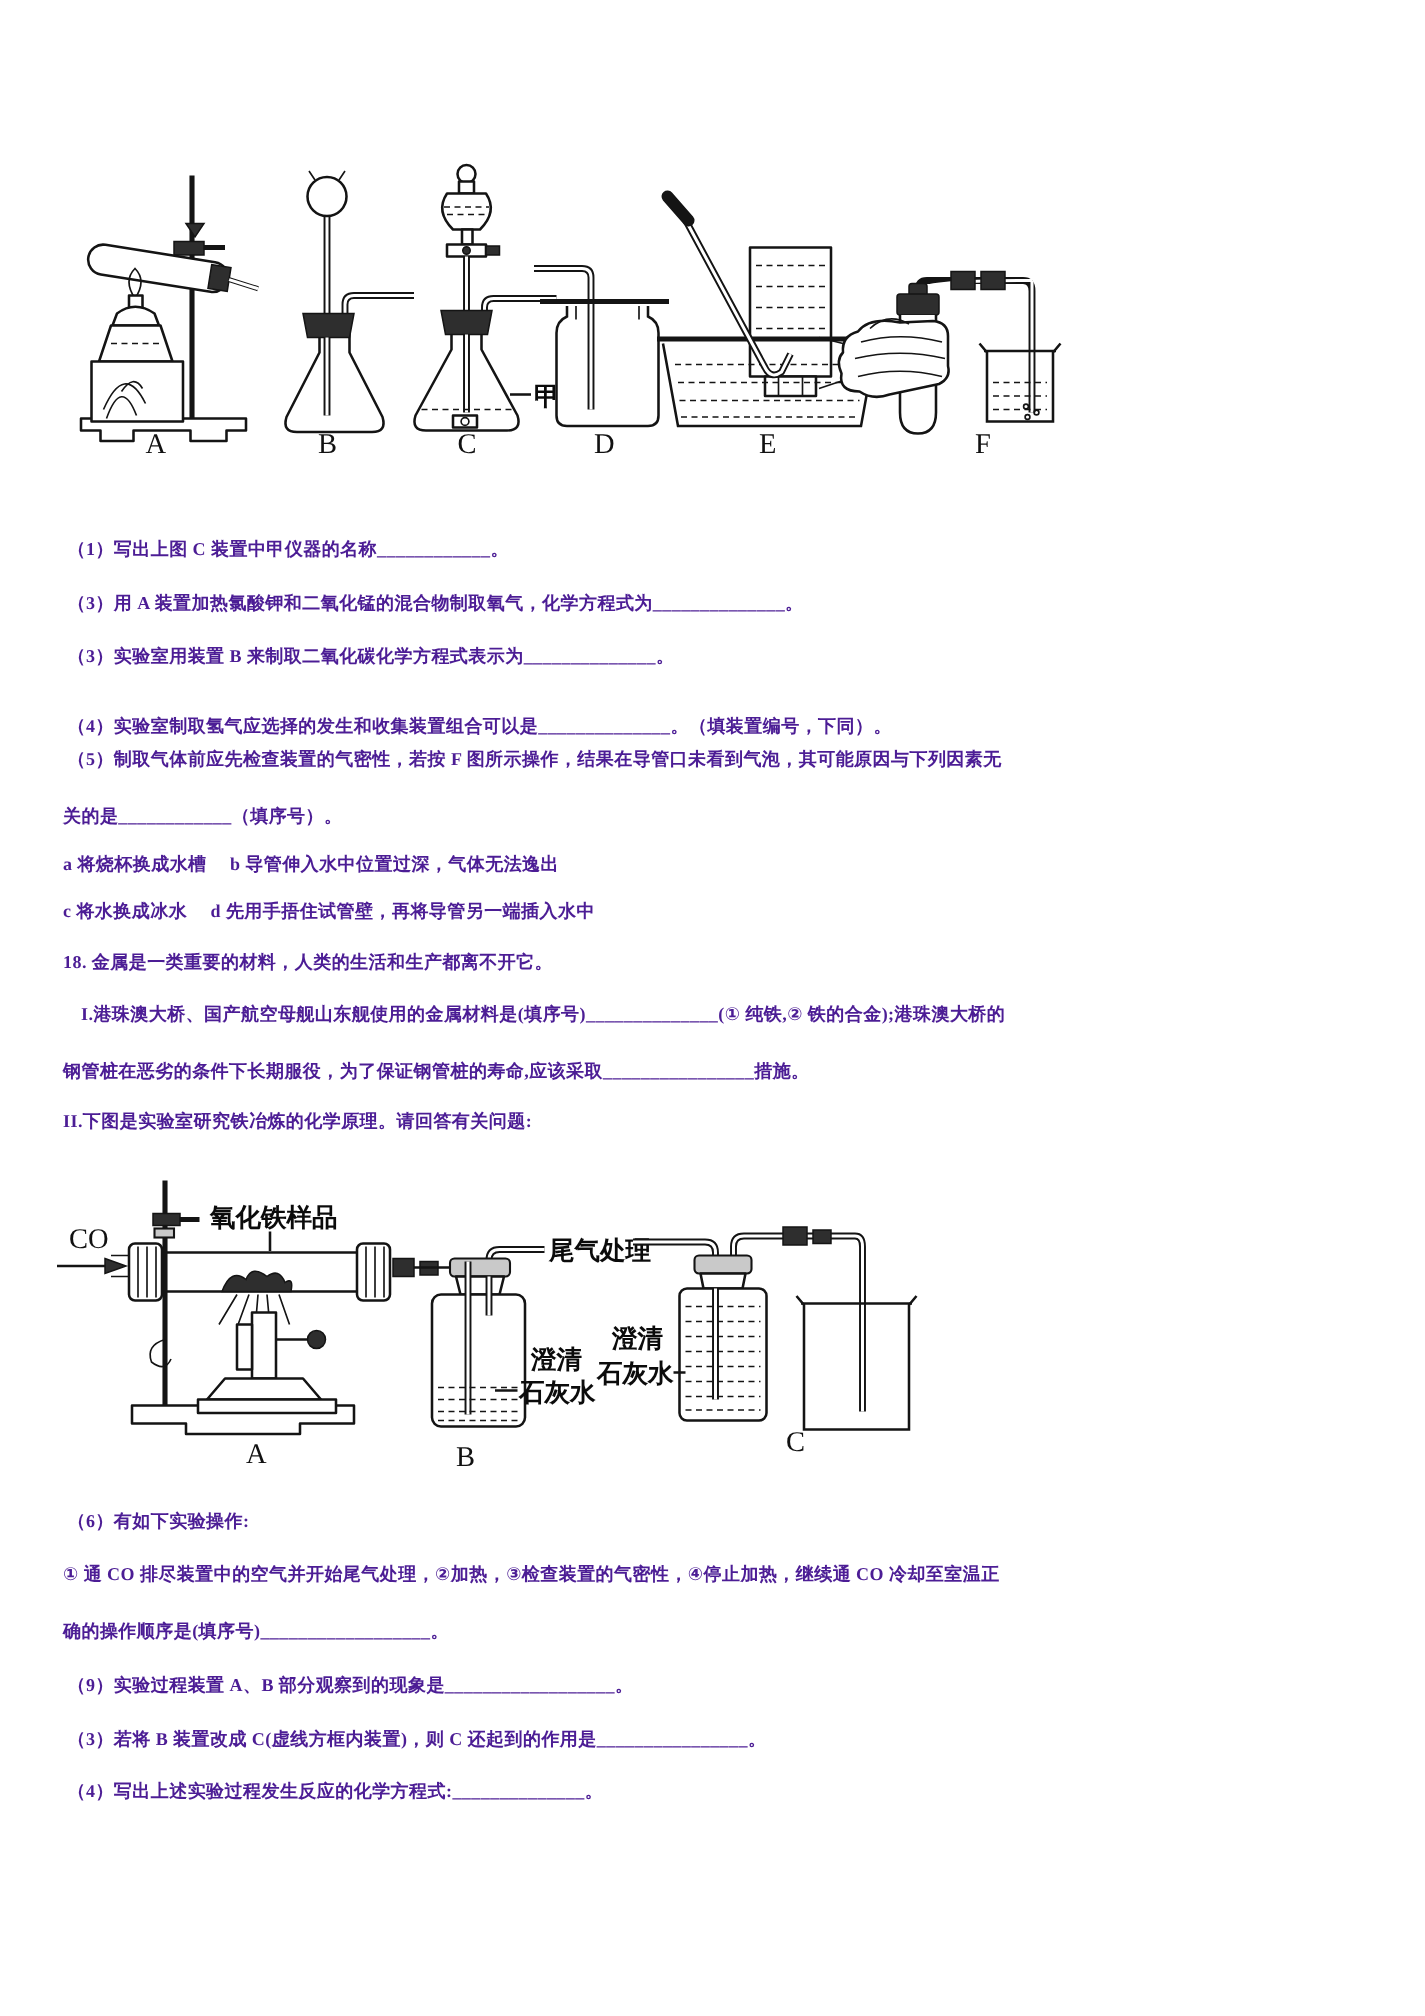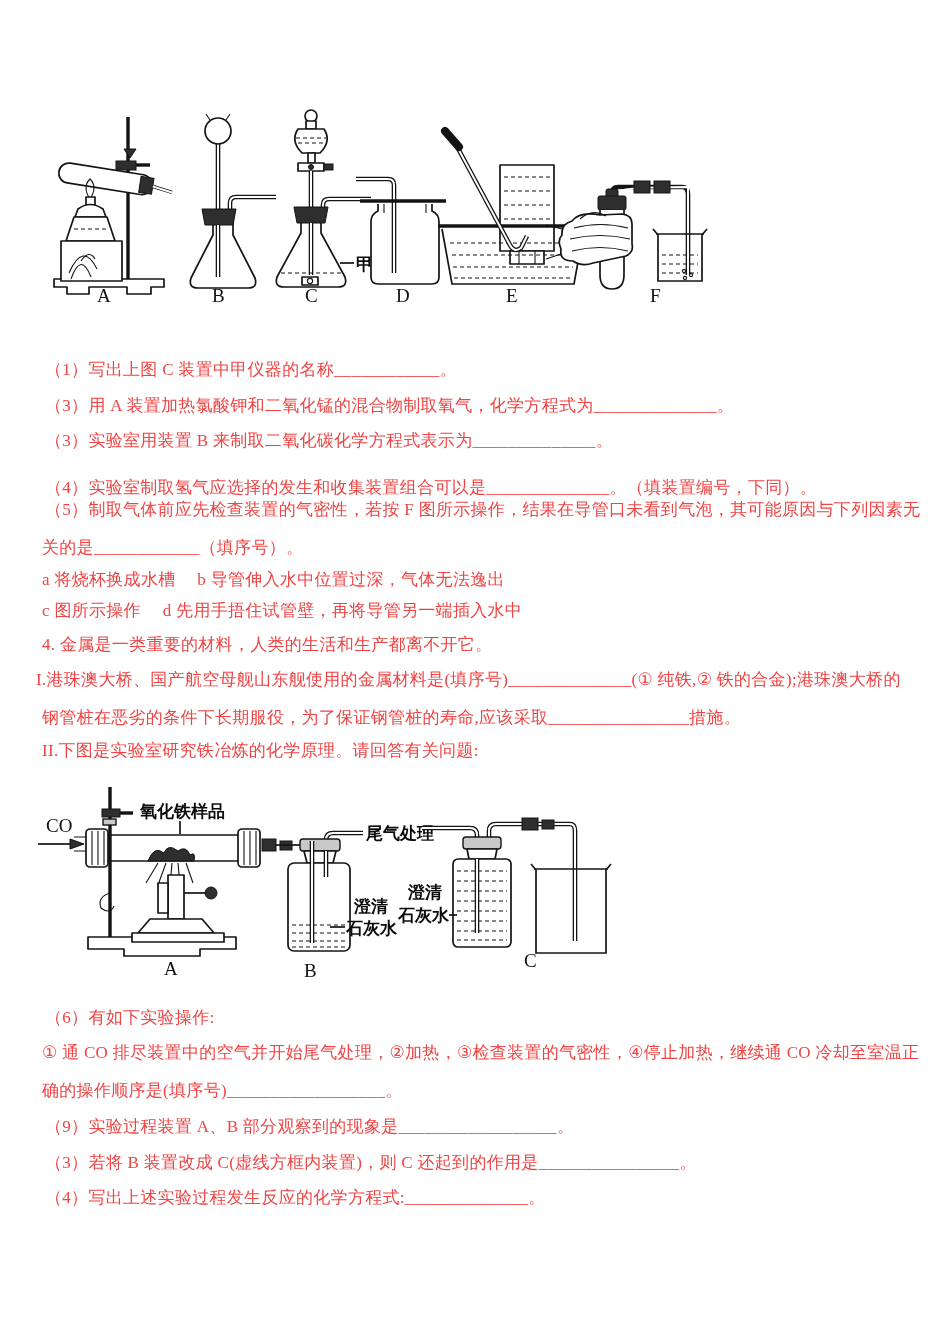--- a/index.html
+++ b/index.html
@@ -1,19 +1,19 @@
 <!DOCTYPE html>
 <html><head>
 <meta charset="utf-8">
 <style>
   html,body{margin:0;padding:0;background:#fff;}
   body{width:950px;height:1344px;position:relative;color:#000;
        font-family:"Liberation Serif","DejaVu Sans",serif;}
-  .line{position:absolute;font-size:17px;font-weight:normal;letter-spacing:.3px;
-        white-space:nowrap;color:#ef4444;}
+  .line{position:absolute;font-size:12px;font-weight:bold;letter-spacing:.3px;
+        white-space:nowrap;color:#4c1d95;}
   .fig{position:absolute;}
   svg text{font-family:"Liberation Serif","DejaVu Sans",serif;}
   svg .cjk{font-size:17px;font-weight:bold;fill:#0b0b0b;}
   svg .letter{font-size:19px;fill:#111;}
   svg .ln{stroke:#141414;fill:none;stroke-width:1.7;}
   svg .thick{stroke:#141414;fill:none;stroke-width:3.4;}
   svg .tube-o{stroke:#141414;fill:none;stroke-width:4.6;stroke-linejoin:round;}
   svg .tube-i{stroke:#ffffff;fill:none;stroke-width:2;stroke-linejoin:round;}
   svg .glass{stroke:#141414;fill:#ffffff;stroke-width:1.7;stroke-linejoin:round;}
   svg .dark{fill:#2e2e2e;stroke:#141414;stroke-width:1;}
@@ -153,24 +153,24 @@
   </g>
 </svg>
 
 <div class="line" style="left:45px;top:358px">（1）写出上图 C 装置中甲仪器的名称____________。</div>
 <div class="line" style="left:45px;top:394px">（3）用 A 装置加热氯酸钾和二氧化锰的混合物制取氧气，化学方程式为______________。</div>
 <div class="line" style="left:45px;top:429px">（3）实验室用装置 B 来制取二氧化碳化学方程式表示为______________。</div>
 <div class="line" style="left:45px;top:476px">（4）实验室制取氢气应选择的发生和收集装置组合可以是______________。（填装置编号，下同）。</div>
 <div class="line" style="left:45px;top:498px">（5）制取气体前应先检查装置的气密性，若按 F 图所示操作，结果在导管口未看到气泡，其可能原因与下列因素无</div>
 <div class="line" style="left:42px;top:536px">关的是____________（填序号）。</div>
 <div class="line" style="left:42px;top:568px">a 将烧杯换成水槽　 b 导管伸入水中位置过深，气体无法逸出</div>
-<div class="line" style="left:42px;top:599px">c 图所示操作　  d 先用手捂住试管壁，再将导管另一端插入水中</div>
-
-<div class="line" style="left:42px;top:633px">4. 金属是一类重要的材料，人类的生活和生产都离不开它。</div>
-<div class="line" style="left:36px;top:668px">I.港珠澳大桥、国产航空母舰山东舰使用的金属材料是(填序号)______________(① 纯铁,② 铁的合金);港珠澳大桥的</div>
+<div class="line" style="left:42px;top:599px">c 将水换成冰水　  d 先用手捂住试管壁，再将导管另一端插入水中</div>
+
+<div class="line" style="left:42px;top:633px">18. 金属是一类重要的材料，人类的生活和生产都离不开它。</div>
+<div class="line" style="left:54px;top:668px">I.港珠澳大桥、国产航空母舰山东舰使用的金属材料是(填序号)______________(① 纯铁,② 铁的合金);港珠澳大桥的</div>
 <div class="line" style="left:42px;top:706px">钢管桩在恶劣的条件下长期服役，为了保证钢管桩的寿命,应该采取________________措施。</div>
 <div class="line" style="left:42px;top:739px">II.下图是实验室研究铁冶炼的化学原理。请回答有关问题:</div>
 
 <svg class="fig" style="left:30px;top:775px" width="620" height="210" viewBox="0 0 620 210">
 
   <g>
     <text class="letter" x="16" y="57">CO</text>
     <line class="ln" x1="8" y1="69" x2="40" y2="69"></line>
     <path class="dark" d="M40,64 L54,69 L40,74 Z"></path>
     <path class="fine" d="M44,62 H60 M44,76 H60"></path>

